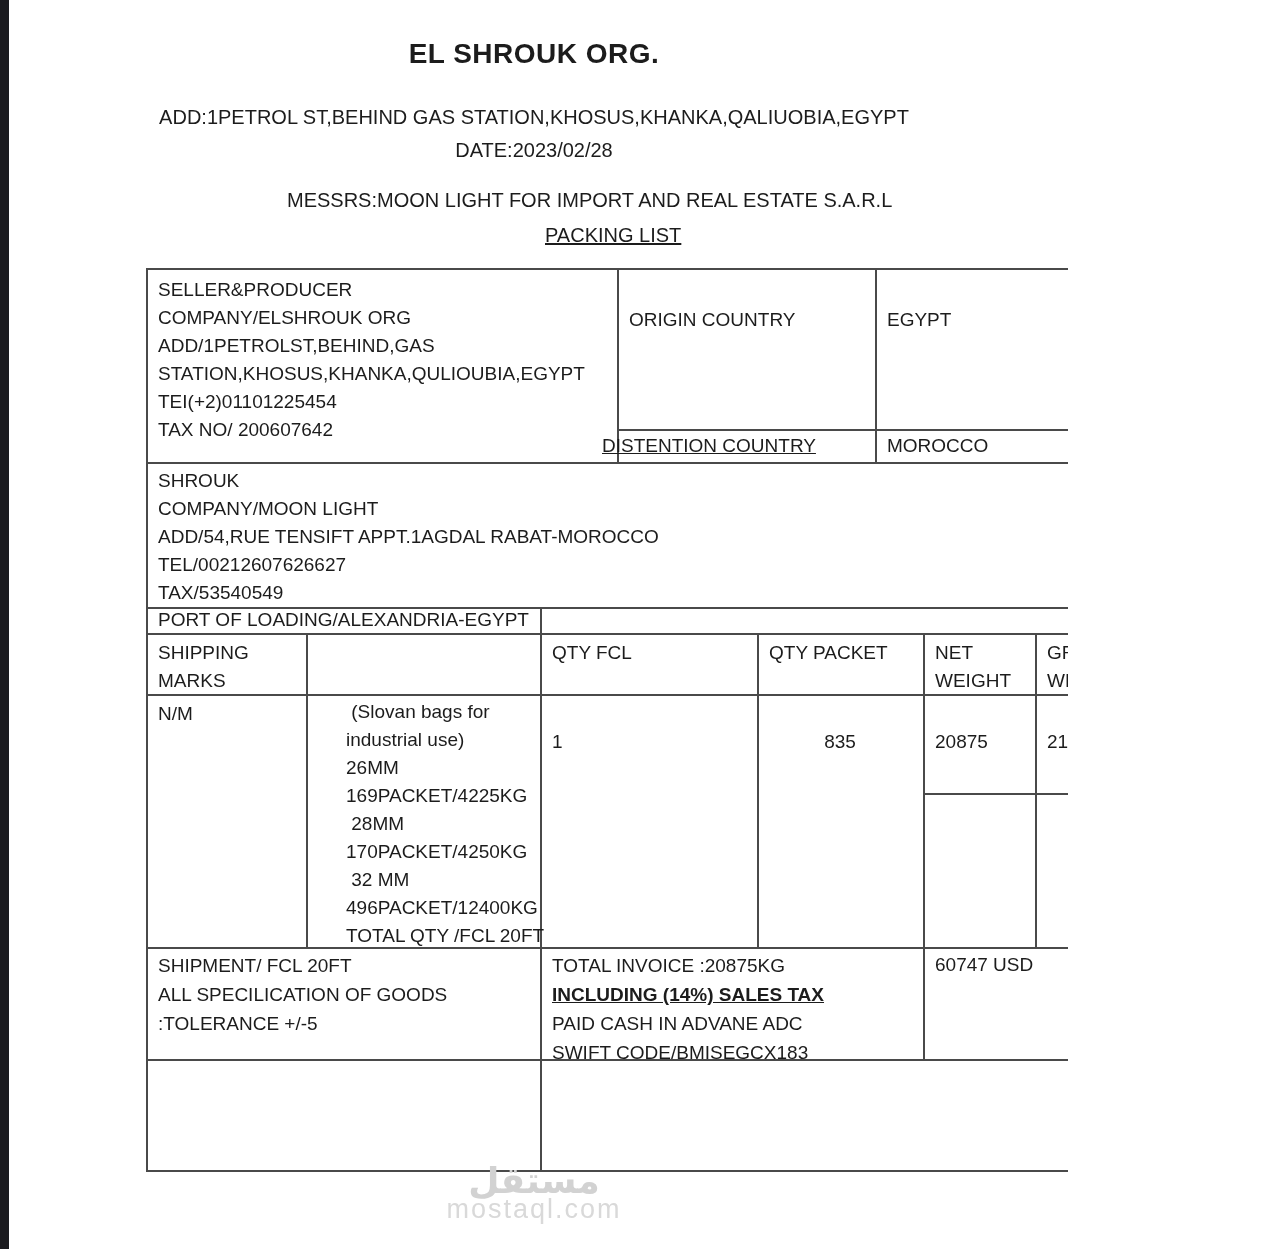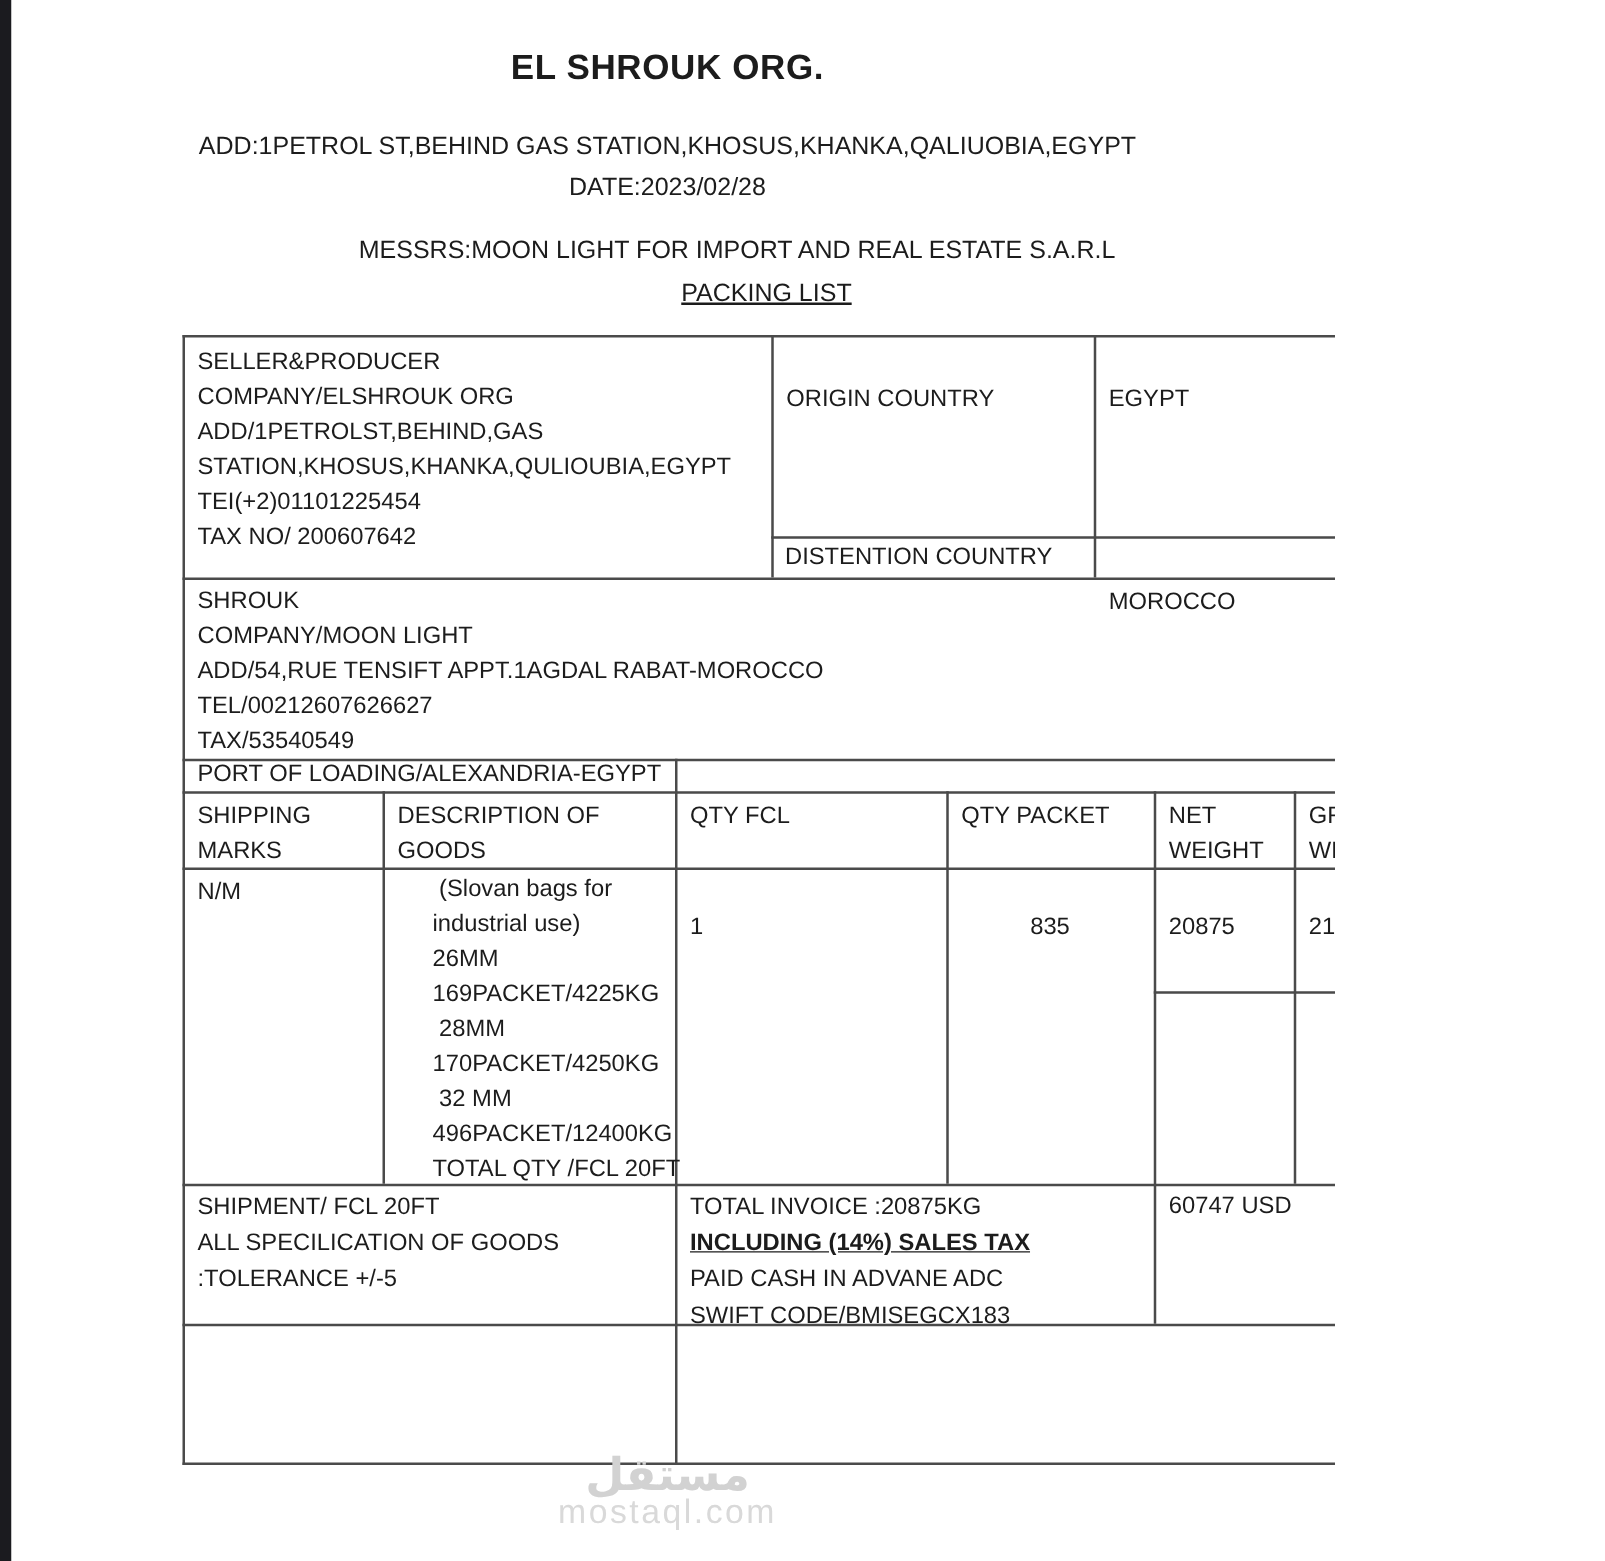--- a/index.html
+++ b/index.html
@@ -69,35 +69,34 @@
       <div class="cellline">SELLER&amp;PRODUCER</div>
       <div class="cellline">COMPANY/ELSHROUK ORG</div>
       <div class="cellline">ADD/1PETROLST,BEHIND,GAS</div>
       <div class="cellline">STATION,KHOSUS,KHANKA,QULIOUBIA,EGYPT</div>
       <div class="cellline">TEI(+2)01101225454</div>
       <div class="cellline">TAX NO/ 200607642</div>
     </div>
 
     <div class="abs cellline" style="left:483px;top:38px;">ORIGIN COUNTRY</div>
     <div class="abs cellline" style="left:741px;top:38px;">EGYPT</div>
-    <div class="abs cellline" style="left:482px;top:164px;">DISTENTION COUNTRY</div>
-    <div class="abs cellline" style="left:741px;top:164px;margin-top:36px;">MOROCCO</div>
+    <div class="abs cellline" style="left:456px;top:164px;text-decoration:underline;">DISTENTION COUNTRY</div>
+    <div class="abs cellline" style="left:741px;top:164px;">MOROCCO</div>
 
     <div class="abs" style="left:12px;top:199px;">
       <div class="cellline">SHROUK</div>
       <div class="cellline">COMPANY/MOON LIGHT</div>
       <div class="cellline">ADD/54,RUE TENSIFT APPT.1AGDAL RABAT-MOROCCO</div>
       <div class="cellline">TEL/00212607626627</div>
       <div class="cellline">TAX/53540549</div>
     </div>
 
     <div class="abs cellline" style="left:12px;top:340px;line-height:24px;">PORT OF LOADING/ALEXANDRIA-EGYPT</div>
 
     <div class="abs cellline wrap" style="left:12px;top:371px;width:130px;">SHIPPING MARKS</div>
-    <div class="abs cellline wrap" style="left:172px;top:371px;width:170px;">DESCRIPTION OF GOODS</div>
     <div class="abs cellline" style="left:406px;top:371px;">QTY FCL</div>
     <div class="abs cellline" style="left:623px;top:371px;">QTY PACKET</div>
     <div class="abs cellline wrap" style="left:789px;top:371px;width:80px;">NET WEIGHT</div>
     <div class="abs cellline wrap" style="left:901px;top:371px;width:85px;">GROSS WEIGHT</div>
 
     <div class="abs cellline" style="left:12px;top:432px;">N/M</div>
     <div class="abs" style="left:172px;top:430px;margin-left:28px;">
       <div class="cellline"> (Slovan bags for</div>
       <div class="cellline">industrial use)</div>
       <div class="cellline">26MM</div>

